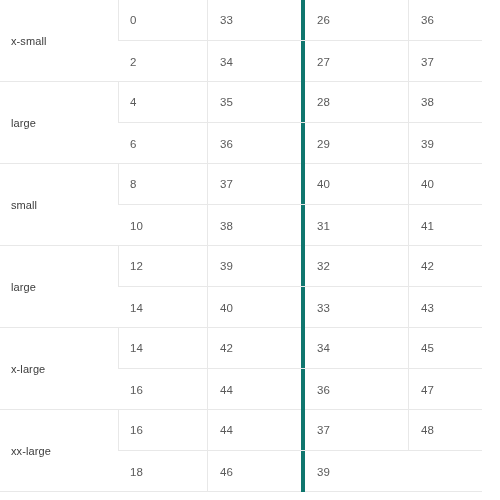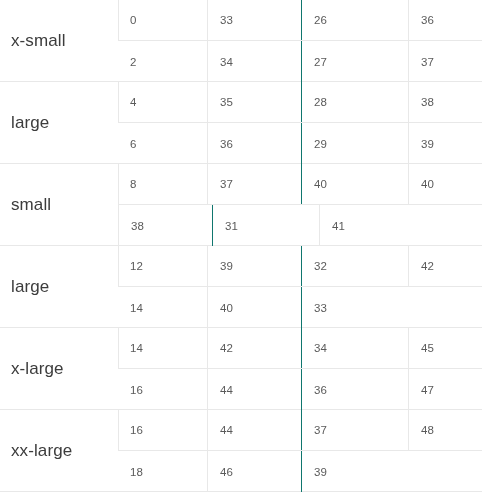--- a/index.html
+++ b/index.html
@@ -38,21 +38,21 @@
   .group-label {
     position: absolute;
     left: 0;
     top: 0;
     width: 118px;
     height: 82px;
     display: flex;
     align-items: center;
     box-sizing: border-box;
     padding-left: 11px;
-    font-size: 17px;
+    font-size: 11px;
     color: #3c3c3c;
     letter-spacing: 0.1px;
     white-space: nowrap;
     text-align: right;
   }
 
   
   .subrows {
     position: absolute;
     left: 118px;
@@ -74,21 +74,21 @@
     display: flex;
     align-items: center;
     padding-left: 12px;
     font-size: 11.5px;
     color: #5a5a5a;
     letter-spacing: 0.2px;
     white-space: nowrap;
   }
   .cell.c0 { width: 89px; }
   .cell.c1 { width: 94px; border-left: 1px solid #e8e8e8; }
-  .cell.c2 { width: 107px; border-left: 1px solid #0f766e; }
+  .cell.c2 { width: 107px; border-left: 4px solid #0f766e; }
   .cell.c3 { width: 74px;  border-left: 1px solid #e8e8e8; }
 
   
   .label-divider {
     position: absolute;
     left: 118px;
     top: 0;
     width: 1px;
     height: 41px;
     background: #e8e8e8;
@@ -141,20 +141,21 @@
     <div class="group-label">small</div>
     <div class="label-divider"></div>
     <div class="subrows">
       <div class="subrow top">
         <div class="cell c0">8</div>
         <div class="cell c1">37</div>
         <div class="cell c2">40</div>
         <div class="cell c3">40</div>
       </div>
       <div class="subrow bottom">
+        <div class="cell c0">10</div>
         <div class="cell c1">38</div>
         <div class="cell c2">31</div>
         <div class="cell c3">41</div>
       </div>
     </div>
   </div>
 
   <div class="size-group">
     <div class="group-label">large</div>
     <div class="label-divider"></div>
@@ -162,20 +163,21 @@
       <div class="subrow top">
         <div class="cell c0">12</div>
         <div class="cell c1">39</div>
         <div class="cell c2">32</div>
         <div class="cell c3">42</div>
       </div>
       <div class="subrow bottom">
         <div class="cell c0">14</div>
         <div class="cell c1">40</div>
         <div class="cell c2">33</div>
+        <div class="cell c3">43</div>
       </div>
     </div>
   </div>
 
   <div class="size-group">
     <div class="group-label">x-large</div>
     <div class="label-divider"></div>
     <div class="subrows">
       <div class="subrow top">
         <div class="cell c0">14</div>

